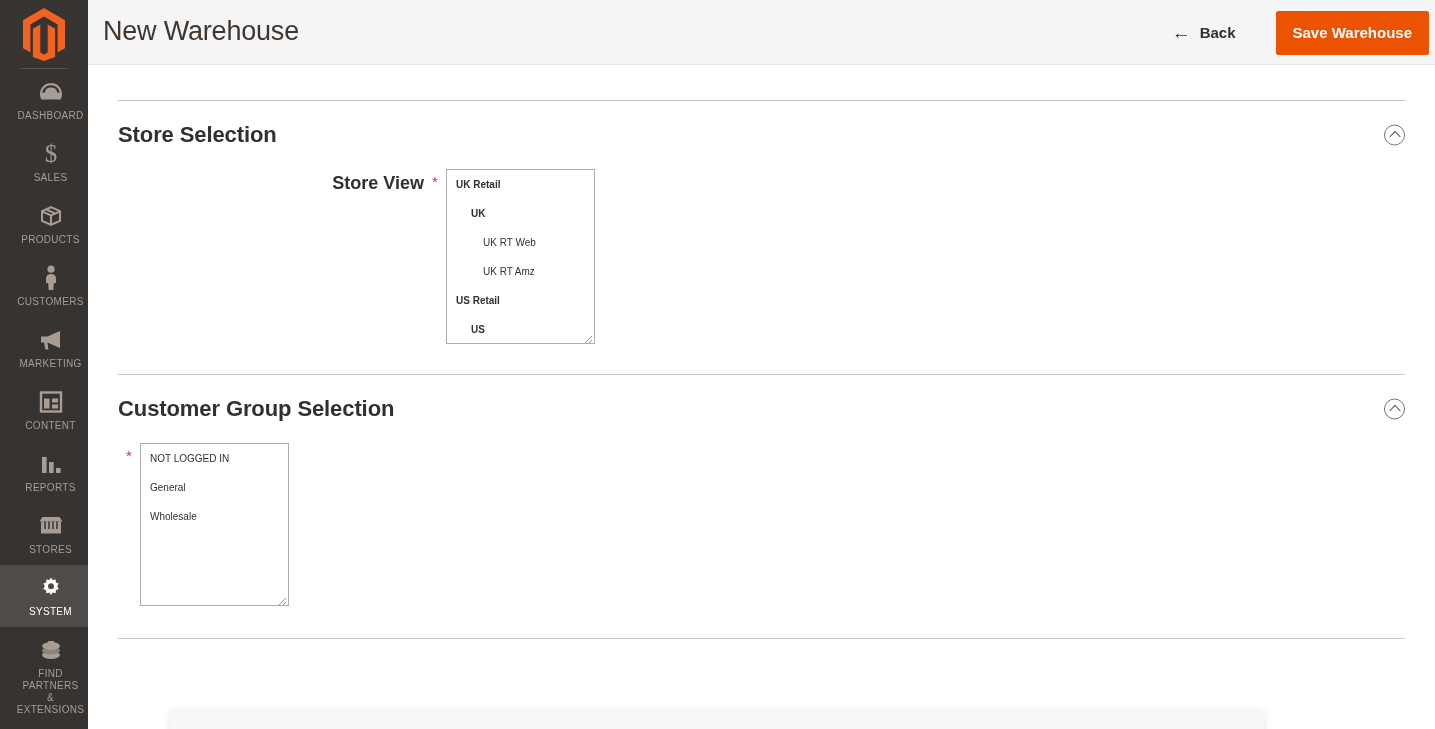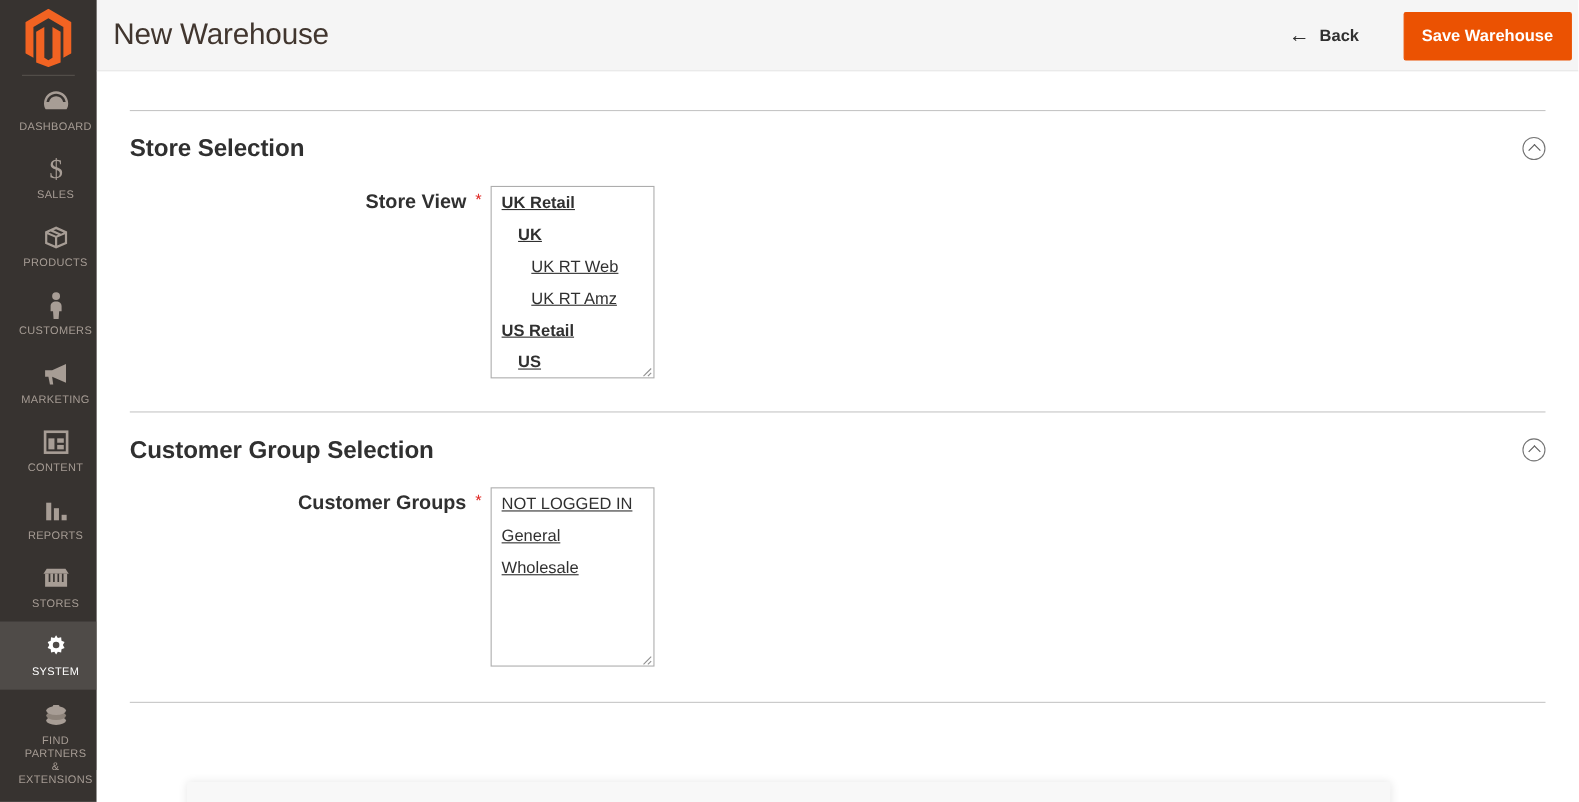--- a/index.html
+++ b/index.html
@@ -202,26 +202,25 @@
   .multiselect {
     border: 1px solid #adadad;
     background: #ffffff;
     position: relative;
     overflow: hidden;
     cursor: pointer;
   }
   .ms-store { width: 149px; height: 175px; }
   .ms-group { width: 149px; height: 163px; }
   .ms-option {
-    font-size: 15px;
+    font-size: 10px;
     color: #303030;
     line-height: 29px;
     padding-left: 9px;
     white-space: nowrap;
-    text-decoration: underline;
   }
   .ms-option.lvl-0 { font-weight: bold; padding-left: 9px; }
   .ms-option.lvl-1 { font-weight: bold; padding-left: 24px; }
   .ms-option.lvl-2 { font-weight: normal; padding-left: 36px; }
   .resize-grip {
     position: absolute;
     right: 1px; bottom: 1px;
     width: 12px; height: 12px;
     pointer-events: none;
   }
@@ -420,21 +419,20 @@
     <div class="divider"></div>
 
     <section class="section">
       <div class="section-head">
         <span class="section-title">Customer Group Selection</span>
         <div class="collapse-toggle">
           <span class="chev"></span>
         </div>
       </div>
       <div class="field-row">
-        <div class="field-label">Customer Groups</div>
         <div class="req-star">*</div>
         <div class="multiselect ms-group">
           <div class="ms-option lvl-0" style="font-weight:normal">NOT LOGGED IN</div>
           <div class="ms-option lvl-0" style="font-weight:normal">General</div>
           <div class="ms-option lvl-0" style="font-weight:normal">Wholesale</div>
           <div class="resize-grip">
             <svg width="12" height="12" viewBox="0 0 12 12">
                 <line x1="11" y1="4" x2="4" y2="11" stroke="#8f8f8f" stroke-width="1"></line>
                 <line x1="11" y1="8" x2="8" y2="11" stroke="#8f8f8f" stroke-width="1"></line>
               </svg>

